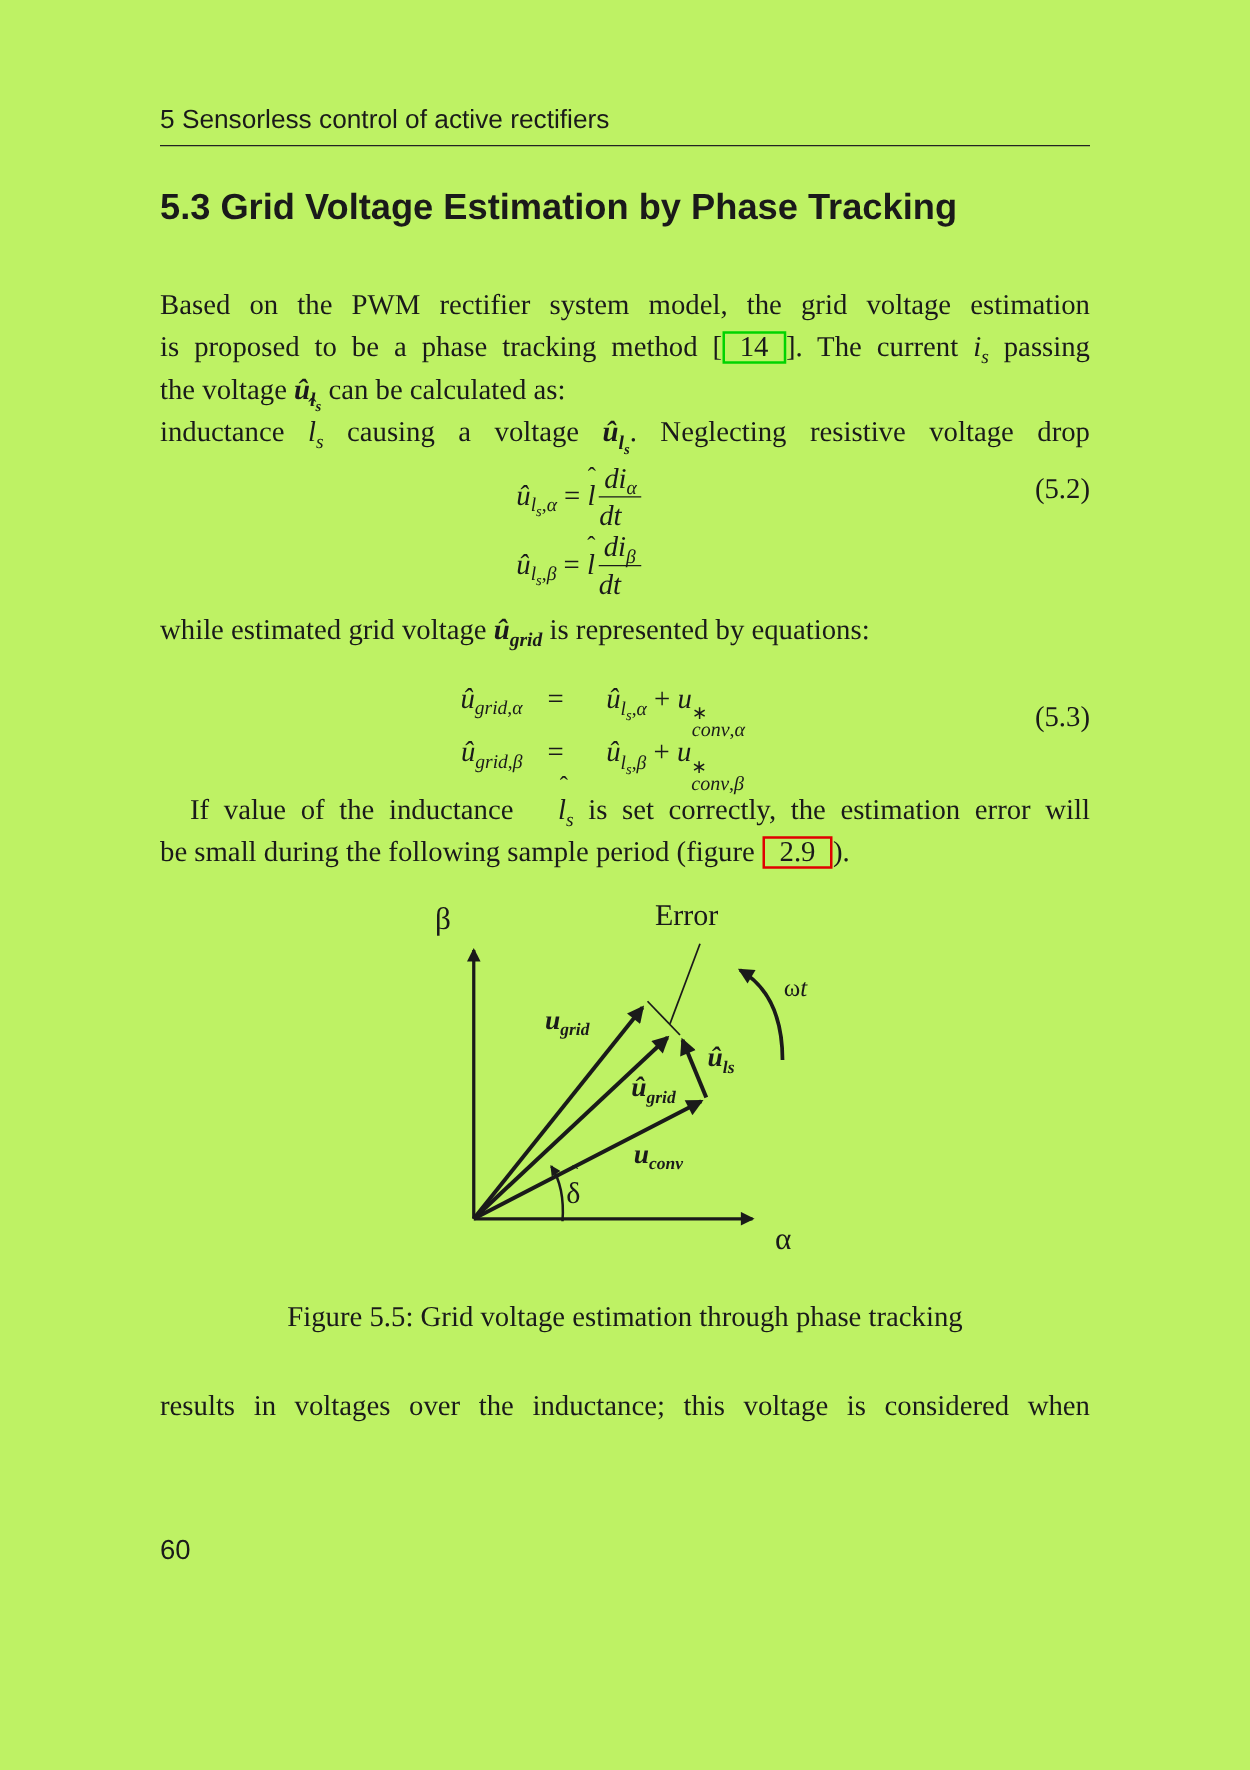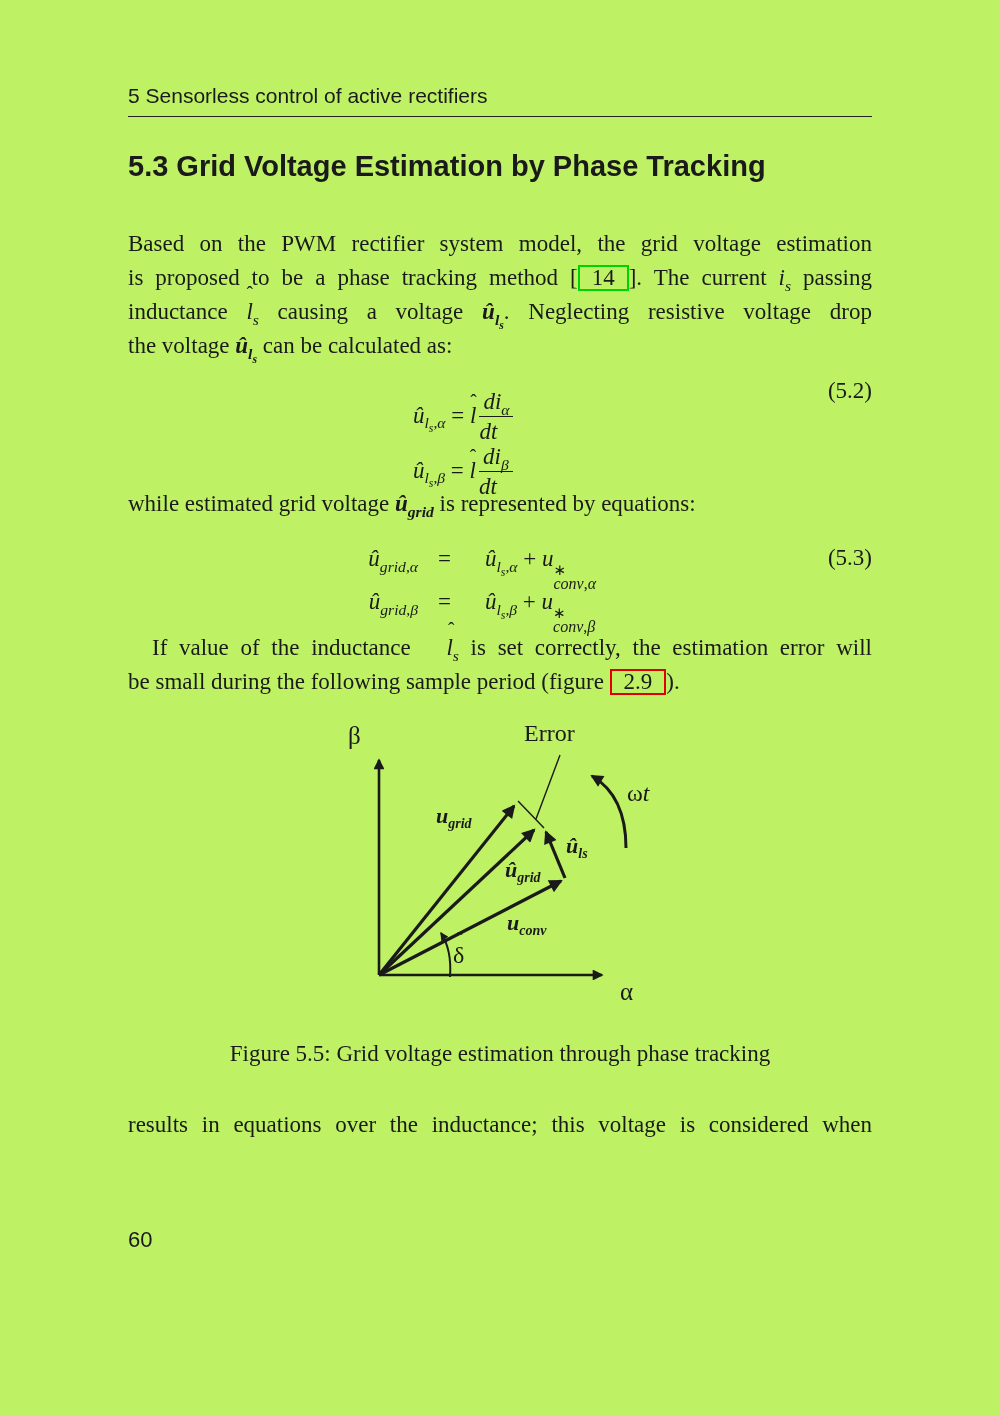--- a/index.html
+++ b/index.html
@@ -28,21 +28,21 @@
   .h{position:relative;display:inline-block;}
   .h::after{content:'ˆ';position:absolute;left:55%;transform:translateX(-50%);
       top:-0.60em;font-size:0.85em;font-style:normal;line-height:1;}
 
   
   .refbox{display:inline-block;padding:0 12px;line-height:22px;}
   .refbox.green{border:2px solid #00d400;}
   .refbox.red{border:2px solid #e00000;}
 
   
-  .eqrow52{position:absolute;left:413px;height:56px;display:flex;align-items:center;font-size:23px;margin-top:19px;}
+  .eqrow52{position:absolute;left:413px;height:56px;display:flex;align-items:center;font-size:23px;}
   .frac{display:inline-flex;flex-direction:column;text-align:left;margin-left:3px;font-size:23px;}
   .fnum{border-bottom:1.6px solid #1a1a1a;padding:0 4px 2px;line-height:25px;}
   .fden{padding-top:2px;line-height:25px;}
   .eqnum{position:absolute;right:128px;font-size:23px;line-height:28px;}
   .eqrow53{position:absolute;left:360px;font-size:23px;line-height:32px;white-space:nowrap;text-align:right;}
   .eqrow53 .lhs{display:inline-block;min-width:58px;}
   .eqsign{margin:0 34px 0 20px;}
   .ss{display:inline-flex;flex-direction:column;align-items:flex-start;vertical-align:-9px;line-height:13px;}
   .sst{font-size:15px;}
   .ssb{font-size:16px;}
@@ -69,22 +69,22 @@
   </div>
 
   <div class="section-heading">
     <span>5.3</span>
     <span>Grid Voltage Estimation by Phase Tracking</span>
   </div>
 
   <div class="para" style="top:227px">
     <div class="tline j">Based on the PWM rectifier system model, the grid voltage estimation</div>
     <div class="tline j">is proposed to be a phase tracking method [<span class="refbox green">14</span>]. The current <i>i</i><sub><i>s</i></sub> passing</div>
+    <div class="tline">the voltage <b><i>û</i><sub><i>l</i><sub><i>s</i></sub></sub></b> can be calculated as:</div>
     <div class="tline j">inductance <i><span class="h">l</span></i><sub><i>s</i></sub> causing a voltage <b><i>û</i><sub><i>l</i><sub><i>s</i></sub></sub></b>. Neglecting resistive voltage drop</div>
-    <div class="tline">the voltage <b><i>û</i><sub><i>l</i><sub><i>s</i></sub></sub></b> can be calculated as:</div>
   </div>
 
   <div class="eqrow52" style="top:369px">
     <span><i>û</i><sub><i>l</i><sub><i>s</i></sub>,<i>α</i></sub> = <i><span class="h">l</span></i></span>
     <span class="frac">
       <span class="fnum"><i>di</i><sub><i>α</i></sub></span>
       <span class="fden"><i>dt</i></span>
     </span>
   </div>
   <div class="eqrow52" style="top:424px">
@@ -105,21 +105,21 @@
           <span class="sst">∗</span>
           <span class="ssb"><i>conv</i>,<i>α</i></span>
         </span></span>
   </div>
   <div class="eqrow53" style="top:586px">
     <span class="lhs"><i>û</i><sub><i>grid</i>,<i>β</i></sub></span><span class="eqsign">=</span><span><i>û</i><sub><i>l</i><sub><i>s</i></sub>,<i>β</i></sub> + <i>u</i><span class="ss">
           <span class="sst">∗</span>
           <span class="ssb"><i>conv</i>,<i>β</i></span>
         </span></span>
   </div>
-  <div class="eqnum" style="top:544px">(5.3)</div>
+  <div class="eqnum" style="top:560px">(5.3)</div>
 
   <div class="para" style="top:631px">
     <div class="tline j ind">If value of the inductance <i><span class="h">l</span></i><sub><i>s</i></sub> is set correctly, the estimation error will</div>
     <div class="tline">be small during the following sample period (figure <span class="refbox red">2.9</span>).</div>
   </div>
 
   <div class="figure">
     <svg width="335" height="300" viewBox="0 0 335 300">
       <defs>
         <marker id="ah" viewBox="0 0 10 10" refX="8.5" refY="5" markerWidth="5.2" markerHeight="4.2" orient="auto-start-reverse">
@@ -133,29 +133,29 @@
       <line x1="39" y1="257" x2="221" y2="163" stroke="#1a1a1a" stroke-width="3.2" marker-end="url(#ah)"></line>
       <line x1="225" y1="160" x2="206" y2="114" stroke="#1a1a1a" stroke-width="3.2" marker-end="url(#ah)"></line>
       <line x1="178" y1="83" x2="204" y2="110" stroke="#1a1a1a" stroke-width="1.4"></line>
       <line x1="220" y1="37" x2="196" y2="101" stroke="#1a1a1a" stroke-width="1.4"></line>
       <path d="M 286 130 Q 286 78 252 58" fill="none" stroke="#1a1a1a" stroke-width="3" marker-end="url(#ah)"></path>
       <path d="M 110 259 Q 112 232 101 215" fill="none" stroke="#1a1a1a" stroke-width="2" marker-end="url(#ah)"></path>
     </svg>
     <div class="axislabel" style="left:8px;top:4px">β</div>
     <div class="axislabel" style="left:280px;top:260px">α</div>
     <div class="axislabel plain" style="left:184px;top:2px;font-size:24px">Error</div>
-    <div class="axislabel" style="left:287px;top:62px;font-size:24px">ω<i>t</i></div>
+    <div class="axislabel" style="left:287px;top:62px;font-size:20px">ω<i>t</i></div>
     <div class="figlabel" style="left:96px;top:85px"><i>u</i><sub><i>grid</i></sub></div>
     <div class="figlabel" style="left:165px;top:139px"><i>û</i><sub><i>grid</i></sub></div>
     <div class="figlabel" style="left:226px;top:115px"><i>û</i><sub><i>ls</i></sub></div>
     <div class="figlabel" style="left:167px;top:192px"><i>u</i><sub><i>conv</i></sub></div>
     <div class="axislabel" style="left:113px;top:224px;font-size:24px"><span class="h">δ</span></div>
   </div>
 
   <div class="caption">Figure 5.5: Grid voltage estimation through phase tracking</div>
 
   <div class="para" style="top:1108px">
-    <div class="tline j">results in equations over the inductance; this voltage is considered when</div>
+    <div class="tline j">results in voltages over the inductance; this voltage is considered when</div>
   </div>
 
   <div class="page-number">60</div>
 
 </div>
 
 </body></html>

